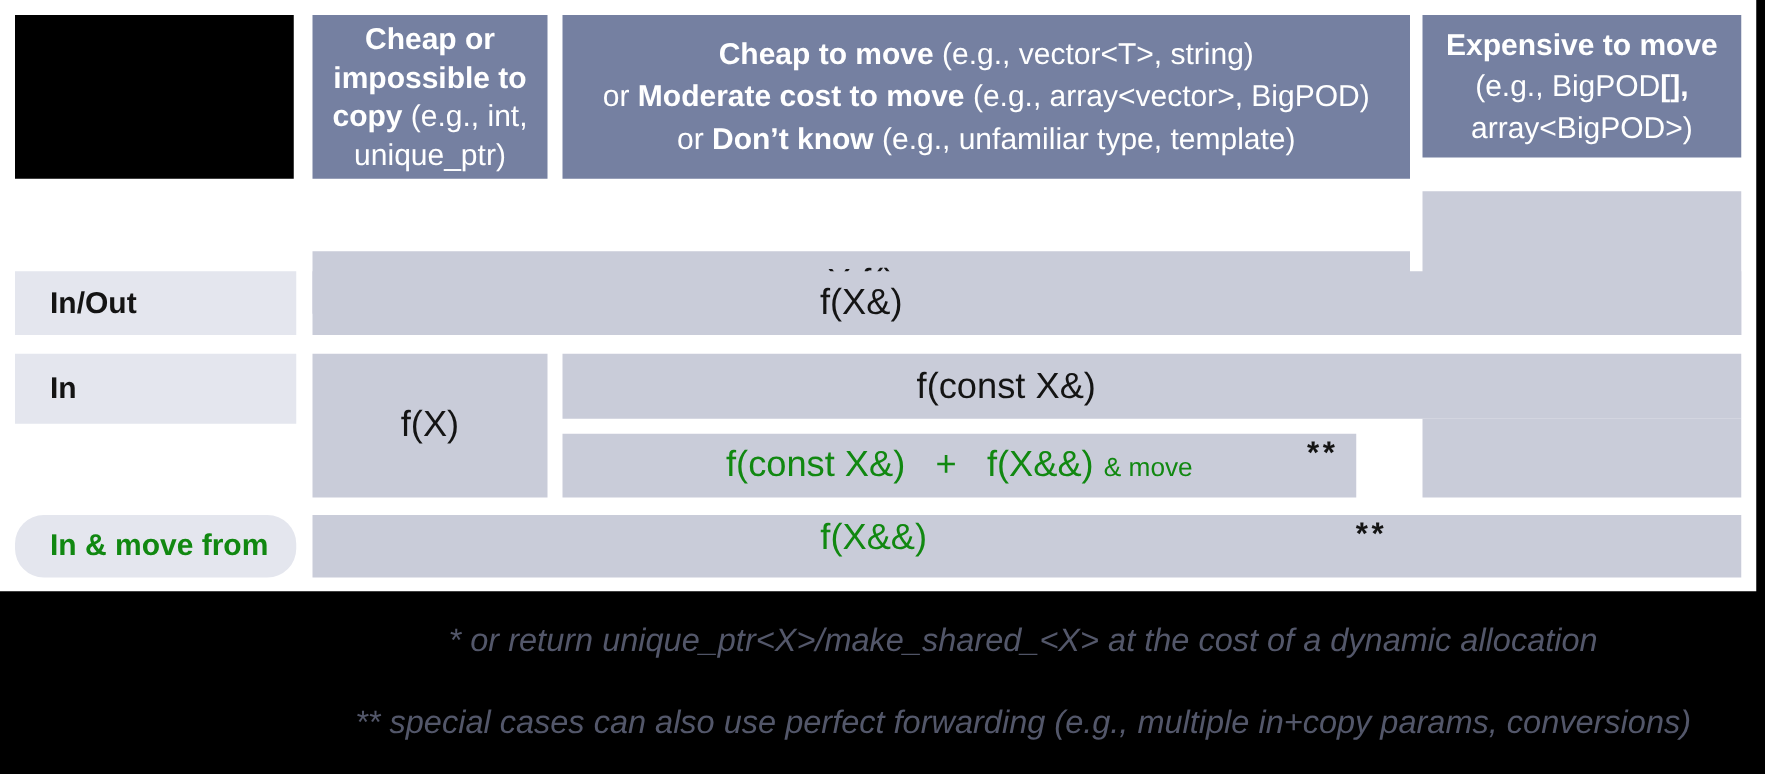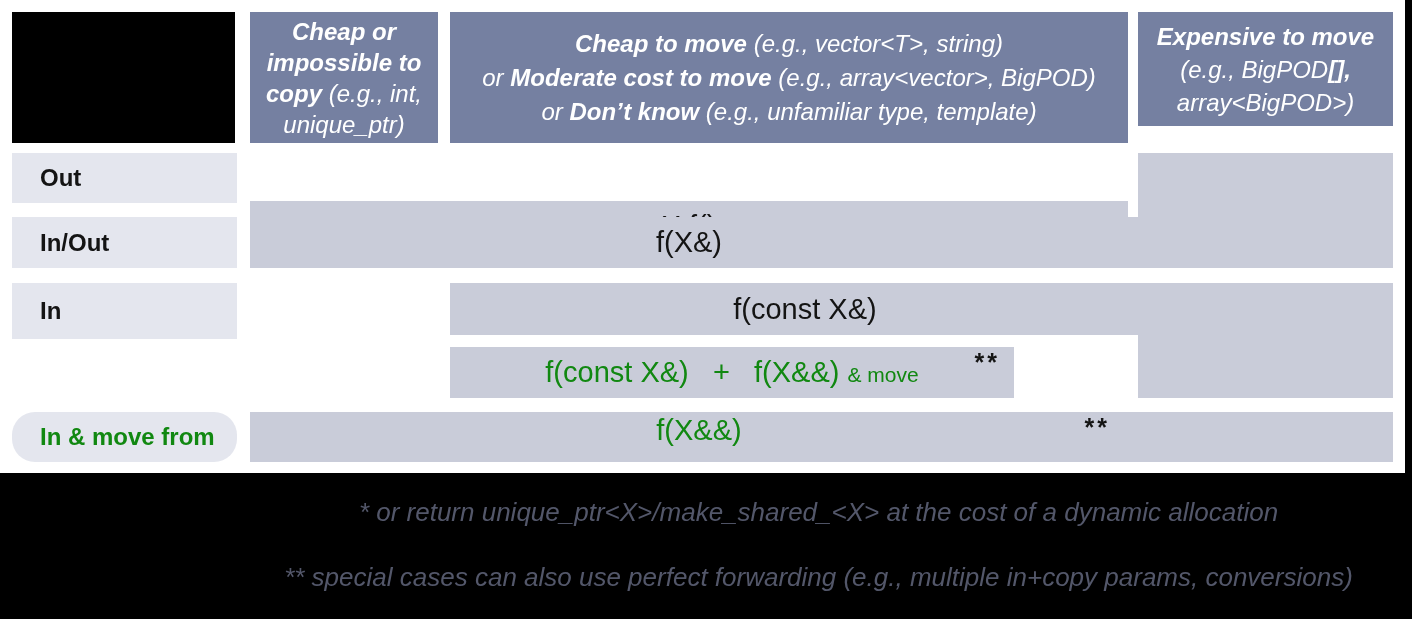--- a/index.html
+++ b/index.html
@@ -7,21 +7,21 @@
     --header-bg:#7580a1; --cell-bg:#c9ccd9; --label-bg:#e4e6ee;
     --green:#118811; --ink:#141414; --footnote:#53576a;
   }
   *{margin:0;padding:0;box-sizing:border-box;}
   body{font-family:"Liberation Sans",sans-serif;background:var(--black);}
   .canvas{position:relative;width:1412px;height:619px;background:var(--black);overflow:hidden;}
   .sheet{position:absolute;left:0;top:0;width:1405px;height:473px;background:var(--white);}
   .abs{position:absolute;}
   .corner{background:var(--black);}
   .hdr{background:var(--header-bg);color:var(--white);display:flex;flex-direction:column;
-       align-items:center;justify-content:center;text-align:center;font-size:24px;line-height:32px;font-style:italic;}
+       align-items:center;justify-content:center;text-align:center;font-size:24px;line-height:32px;}
   .hdr .b{font-weight:bold;}
   .lbl{background:var(--label-bg);color:var(--ink);font-weight:bold;font-size:24px;
        display:flex;align-items:center;padding-left:28px;}
   .lbl.green-label{color:var(--green);}
   .band{background:var(--cell-bg);}
   .code{color:var(--ink);font-size:29px;display:flex;align-items:center;justify-content:center;}
   .codeline{white-space:pre;}
   .green{color:var(--green);}
   .sm{font-size:21px;}
   .marker{position:absolute;top:1px;font-weight:bold;font-size:25px;color:var(--ink);letter-spacing:3px;}
@@ -45,41 +45,43 @@
       <div class="codeline"><span class="b">Cheap to move</span><span> (e.g., vector&lt;T&gt;, string)</span></div>
       <div class="codeline"><span>or </span><span class="b">Moderate cost to move</span><span> (e.g., array&lt;vector&gt;, BigPOD)</span></div>
       <div class="codeline"><span>or </span><span class="b">Don’t know</span><span> (e.g., unfamiliar type, template)</span></div>
     </div>
   <div class="abs hdr" style="left:1138px;top:12px;width:255px;height:114px;line-height:33px;">
       <div class="codeline"><span class="b">Expensive to move</span></div>
       <div class="codeline"><span>(e.g., BigPOD</span><span class="b">[],</span></div>
       <div class="codeline"><span>array&lt;BigPOD&gt;)</span></div>
     </div>
 
-  <div class="abs lbl" style="left:12px;top:153px;width:225px;height:50px;">Out</div>
   <div class="abs lbl" style="left:12px;top:217px;width:225px;height:51px;">In/Out</div>
   <div class="abs lbl" style="left:12px;top:283px;width:225px;height:56px;">In</div>
   <div class="abs lbl green-label" style="left:12px;top:412px;width:225px;height:50px;border-radius:23px;">In &amp; move from</div>
 
   <div class="abs band code" style="left:250px;top:153px;width:878px;height:50px;margin-top:48px;">
     <span class="codeline">X f()</span>
   </div>
 
   <div class="abs band" style="left:1138px;top:153px;width:255px;height:115px;"></div>
   <div class="abs band code" style="left:250px;top:217px;width:1143px;height:51px;">
     <span class="abs code codeline" style="left:0;top:0;width:878px;height:51px;">f(X&amp;)</span>
   </div>
 
+  <div class="abs band code" style="left:250px;top:283px;width:188px;height:115px;">
+    <span class="codeline">f(X)</span>
+  </div>
 
   <div class="abs band code" style="left:450px;top:283px;width:943px;height:52px;">
     <span class="abs code codeline" style="left:16px;top:0;width:678px;height:52px;">f(const X&amp;)</span>
   </div>
   <div class="abs band" style="left:1138px;top:335px;width:255px;height:63px;"></div>
 
-  <div class="abs band code" style="left:450px;top:347px;width:564px;height:51px;">
+  <div class="abs band code" style="left:450px;top:347px;width:635px;height:51px;">
     <span class="codeline"><div class="codeline"><span class="green">f(const X&amp;)   +   f(X&amp;&amp;) </span><span class="green sm">&amp; move</span></div></span>
     <span class="marker" style="right:14px;">**</span>
   </div>
 
   <div class="abs band code" style="left:250px;top:412px;width:1143px;height:50px;">
     <span class="abs code codeline green" style="left:10px;top:0;width:878px;height:36px;">f(X&amp;&amp;)</span>
     <span class="marker" style="right:283px;">**</span>
   </div>
 
   <div class="fn" style="top:497px;">* or return unique_ptr&lt;X&gt;/make_shared_&lt;X&gt; at the cost of a dynamic allocation</div>

